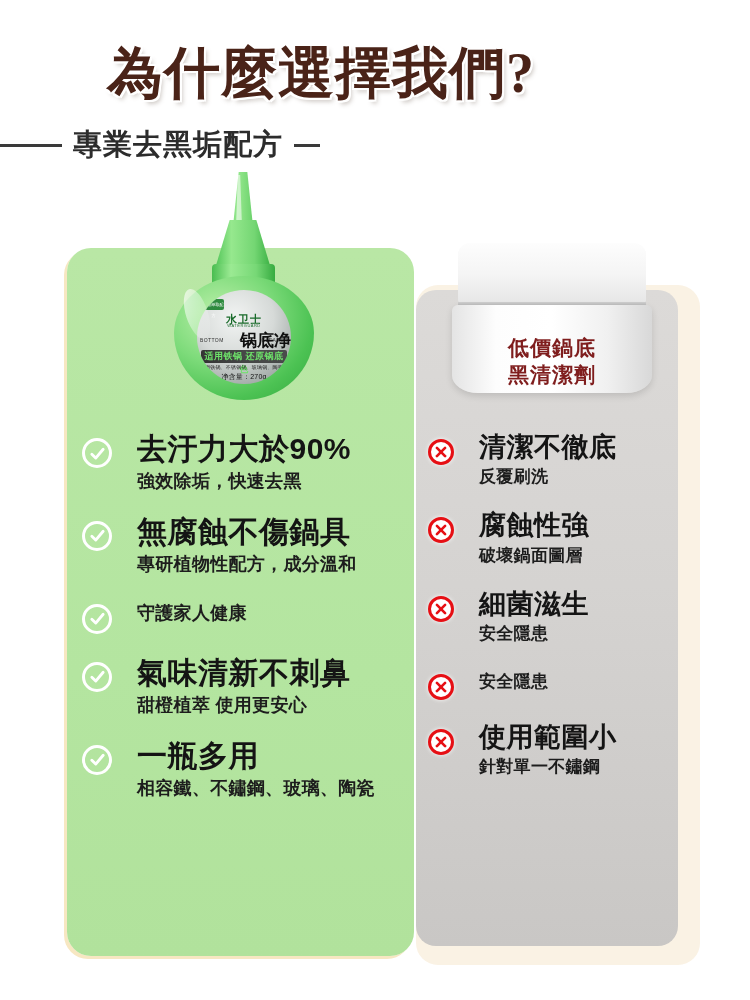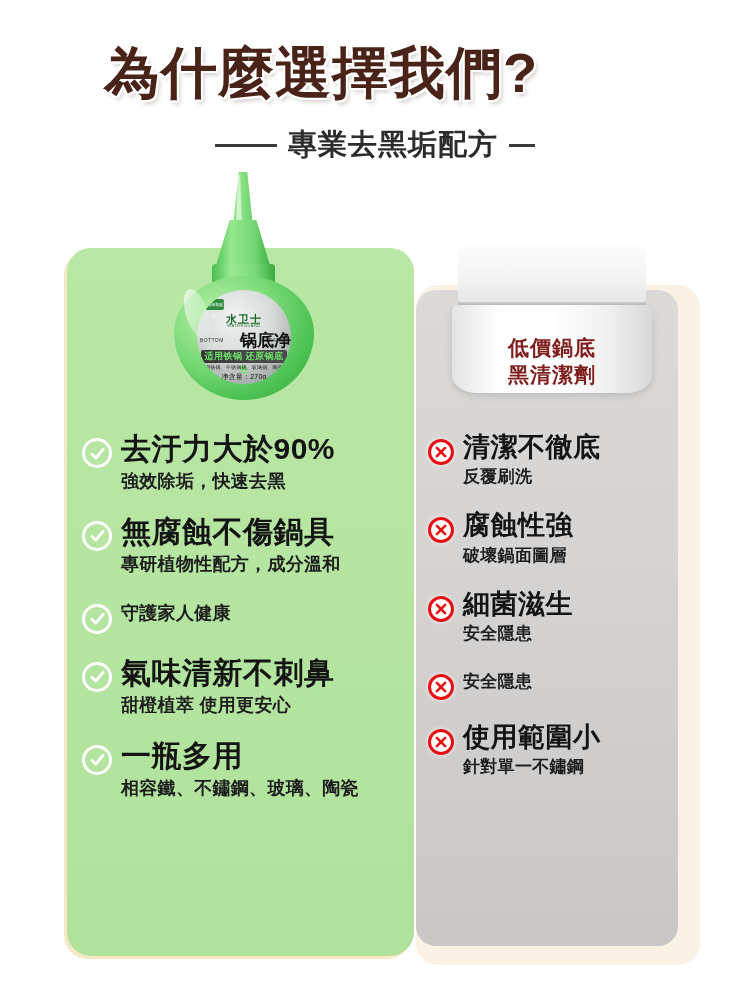--- a/index.html
+++ b/index.html
@@ -22,28 +22,28 @@
     width: 642px;
     text-align: center;
     font-size: 56px;
     font-weight: bold;
     letter-spacing: 1px;
     color: #4a2318;
     text-shadow:
       2px 0 0 #fff, -2px 0 0 #fff, 0 2px 0 #fff, 0 -2px 0 #fff,
       2px 2px 0 #fff, -2px 2px 0 #fff, 2px -2px 0 #fff, -2px -2px 0 #fff,
       3px 4px 4px rgba(150,140,130,0.45);
+    font-family: Liberation Serif, serif;
   }
   .subtitle-row {
     position: absolute;
     left: 0; top: 125px;
     width: 750px;
     display: flex;
     align-items: center;
-    justify-content: center;
     gap: 11px;
   }
   .sub-rule-left { width: 62px; height: 3px; background: #3a3a3a; }
   .sub-rule-right { width: 26px; height: 3px; background: #3a3a3a; }
   .subtitle {
     font-size: 29px;
     font-weight: bold;
     color: #2c2c2c;
     letter-spacing: 1px;
   }
@@ -195,21 +195,21 @@
     left: 82px; top: 432px;
     width: 330px;
   }
   .list-gray {
     position: absolute;
     left: 428px; top: 432px;
     width: 252px;
   }
   .feat { display: flex; align-items: flex-start; margin-bottom: 22px; }
   .feat:last-child { margin-bottom: 0; }
-  .feat-texts { margin-left: 9px; }
+  .feat-texts { margin-left: 25px; }
 
   .icon-check {
     flex: 0 0 auto;
     width: 30px; height: 30px;
     margin-top: 6px;
     border-radius: 50%;
     border: 3px solid #ffffff;
     display: flex; align-items: center; justify-content: center;
   }
   .icon-check svg { width: 17px; height: 17px; display: block; }

